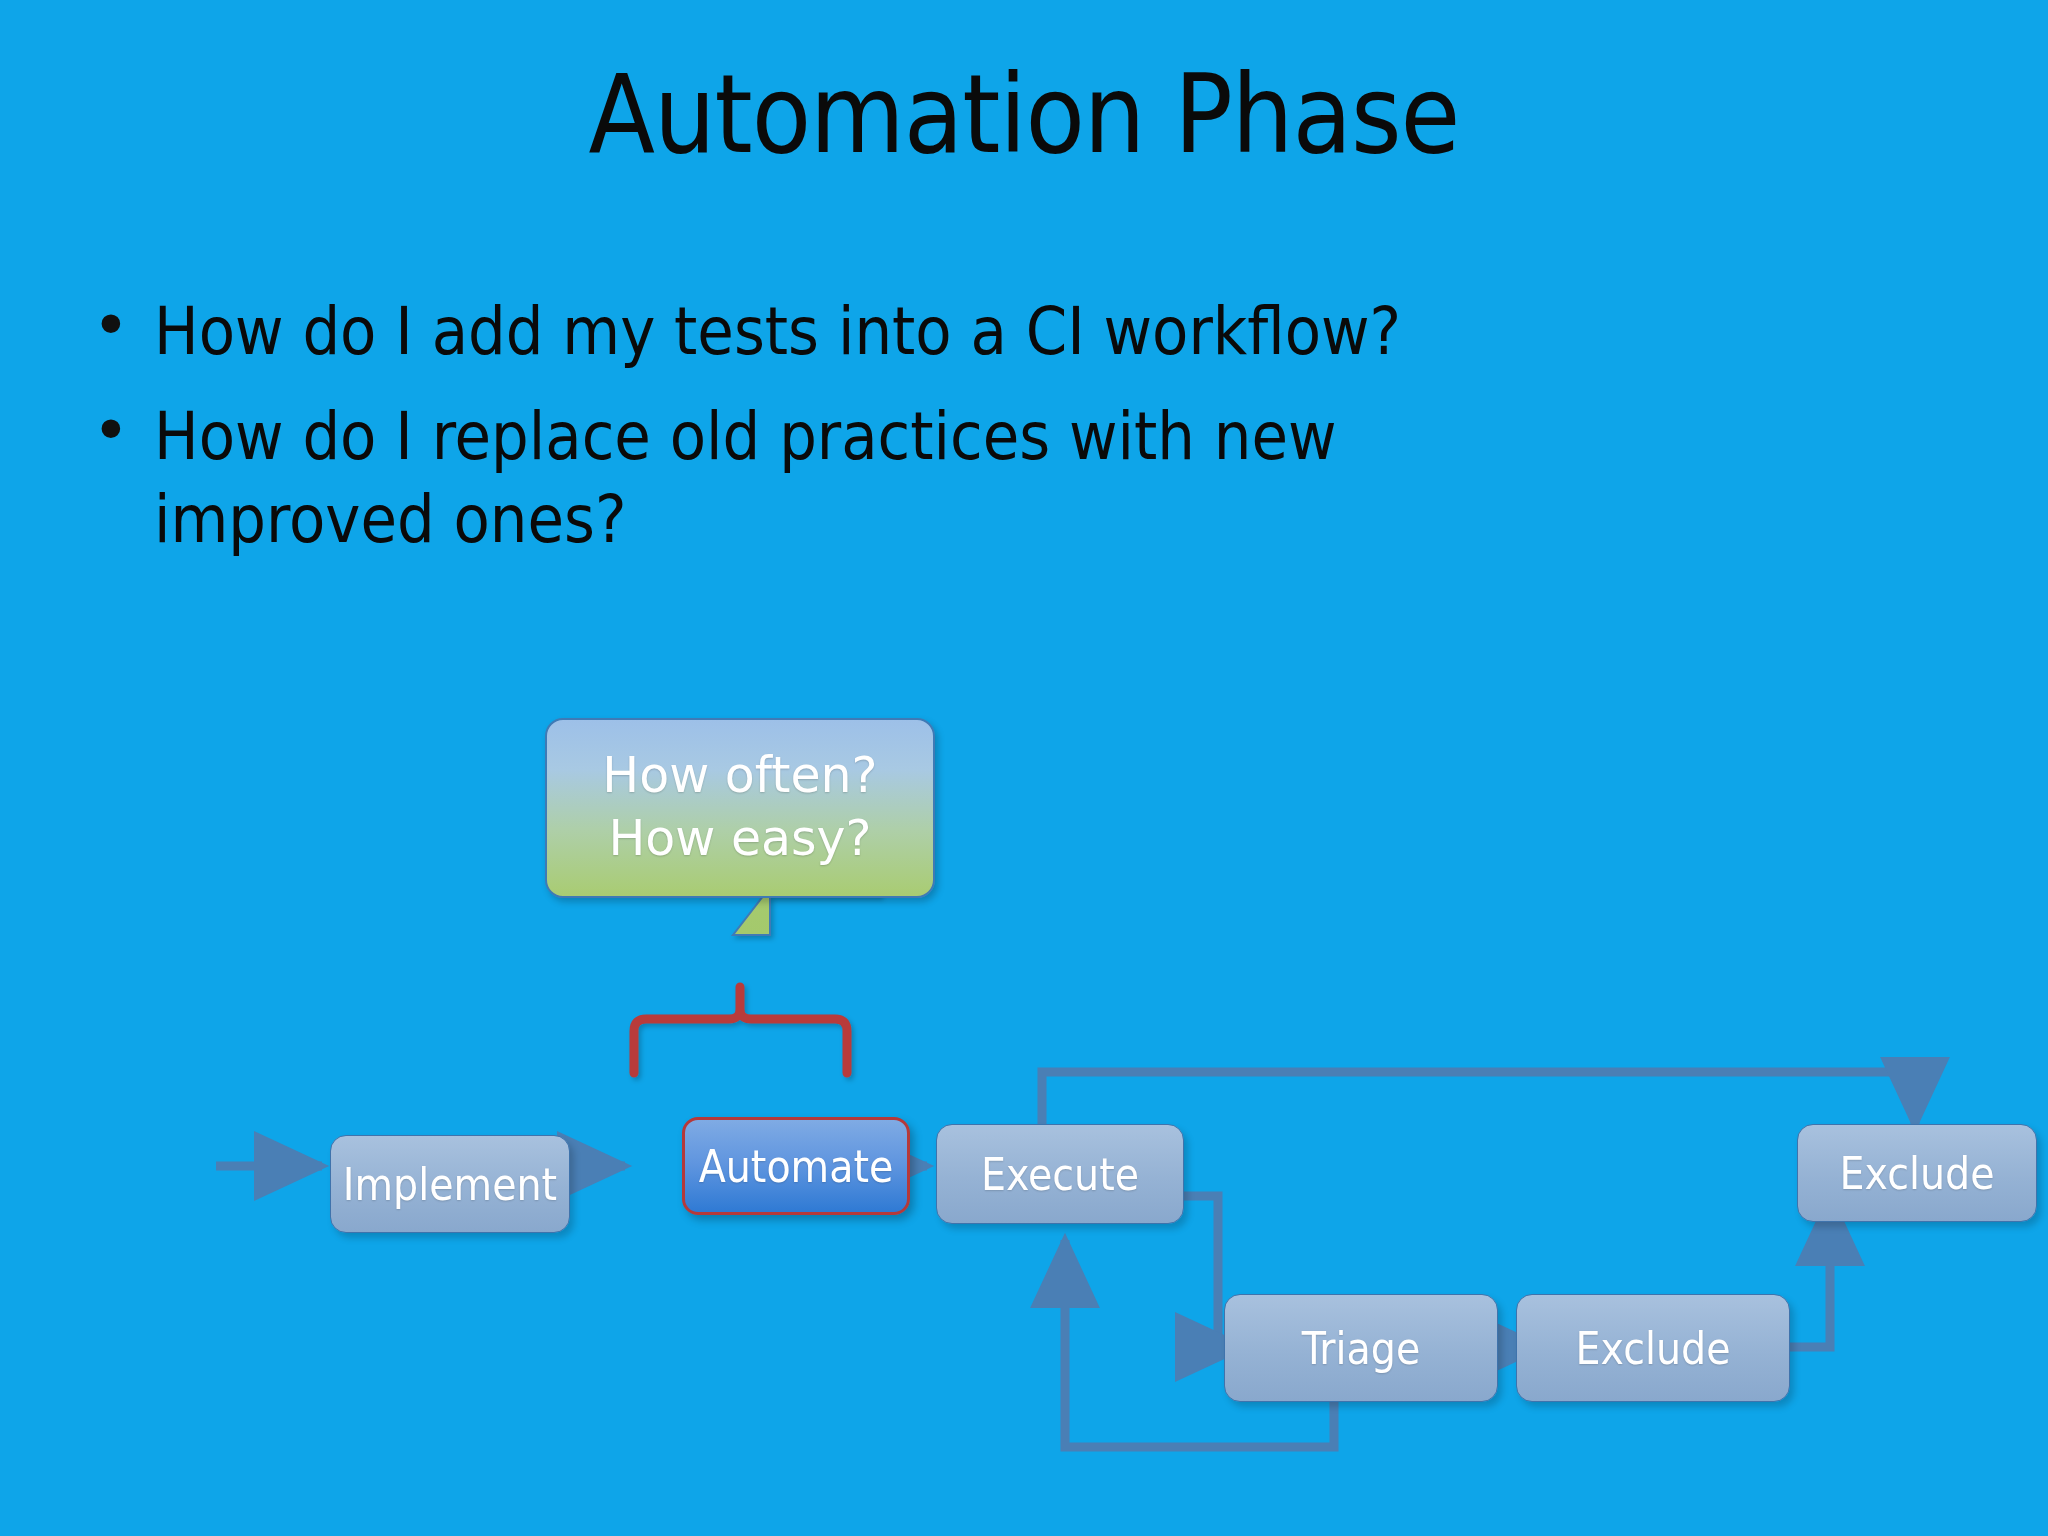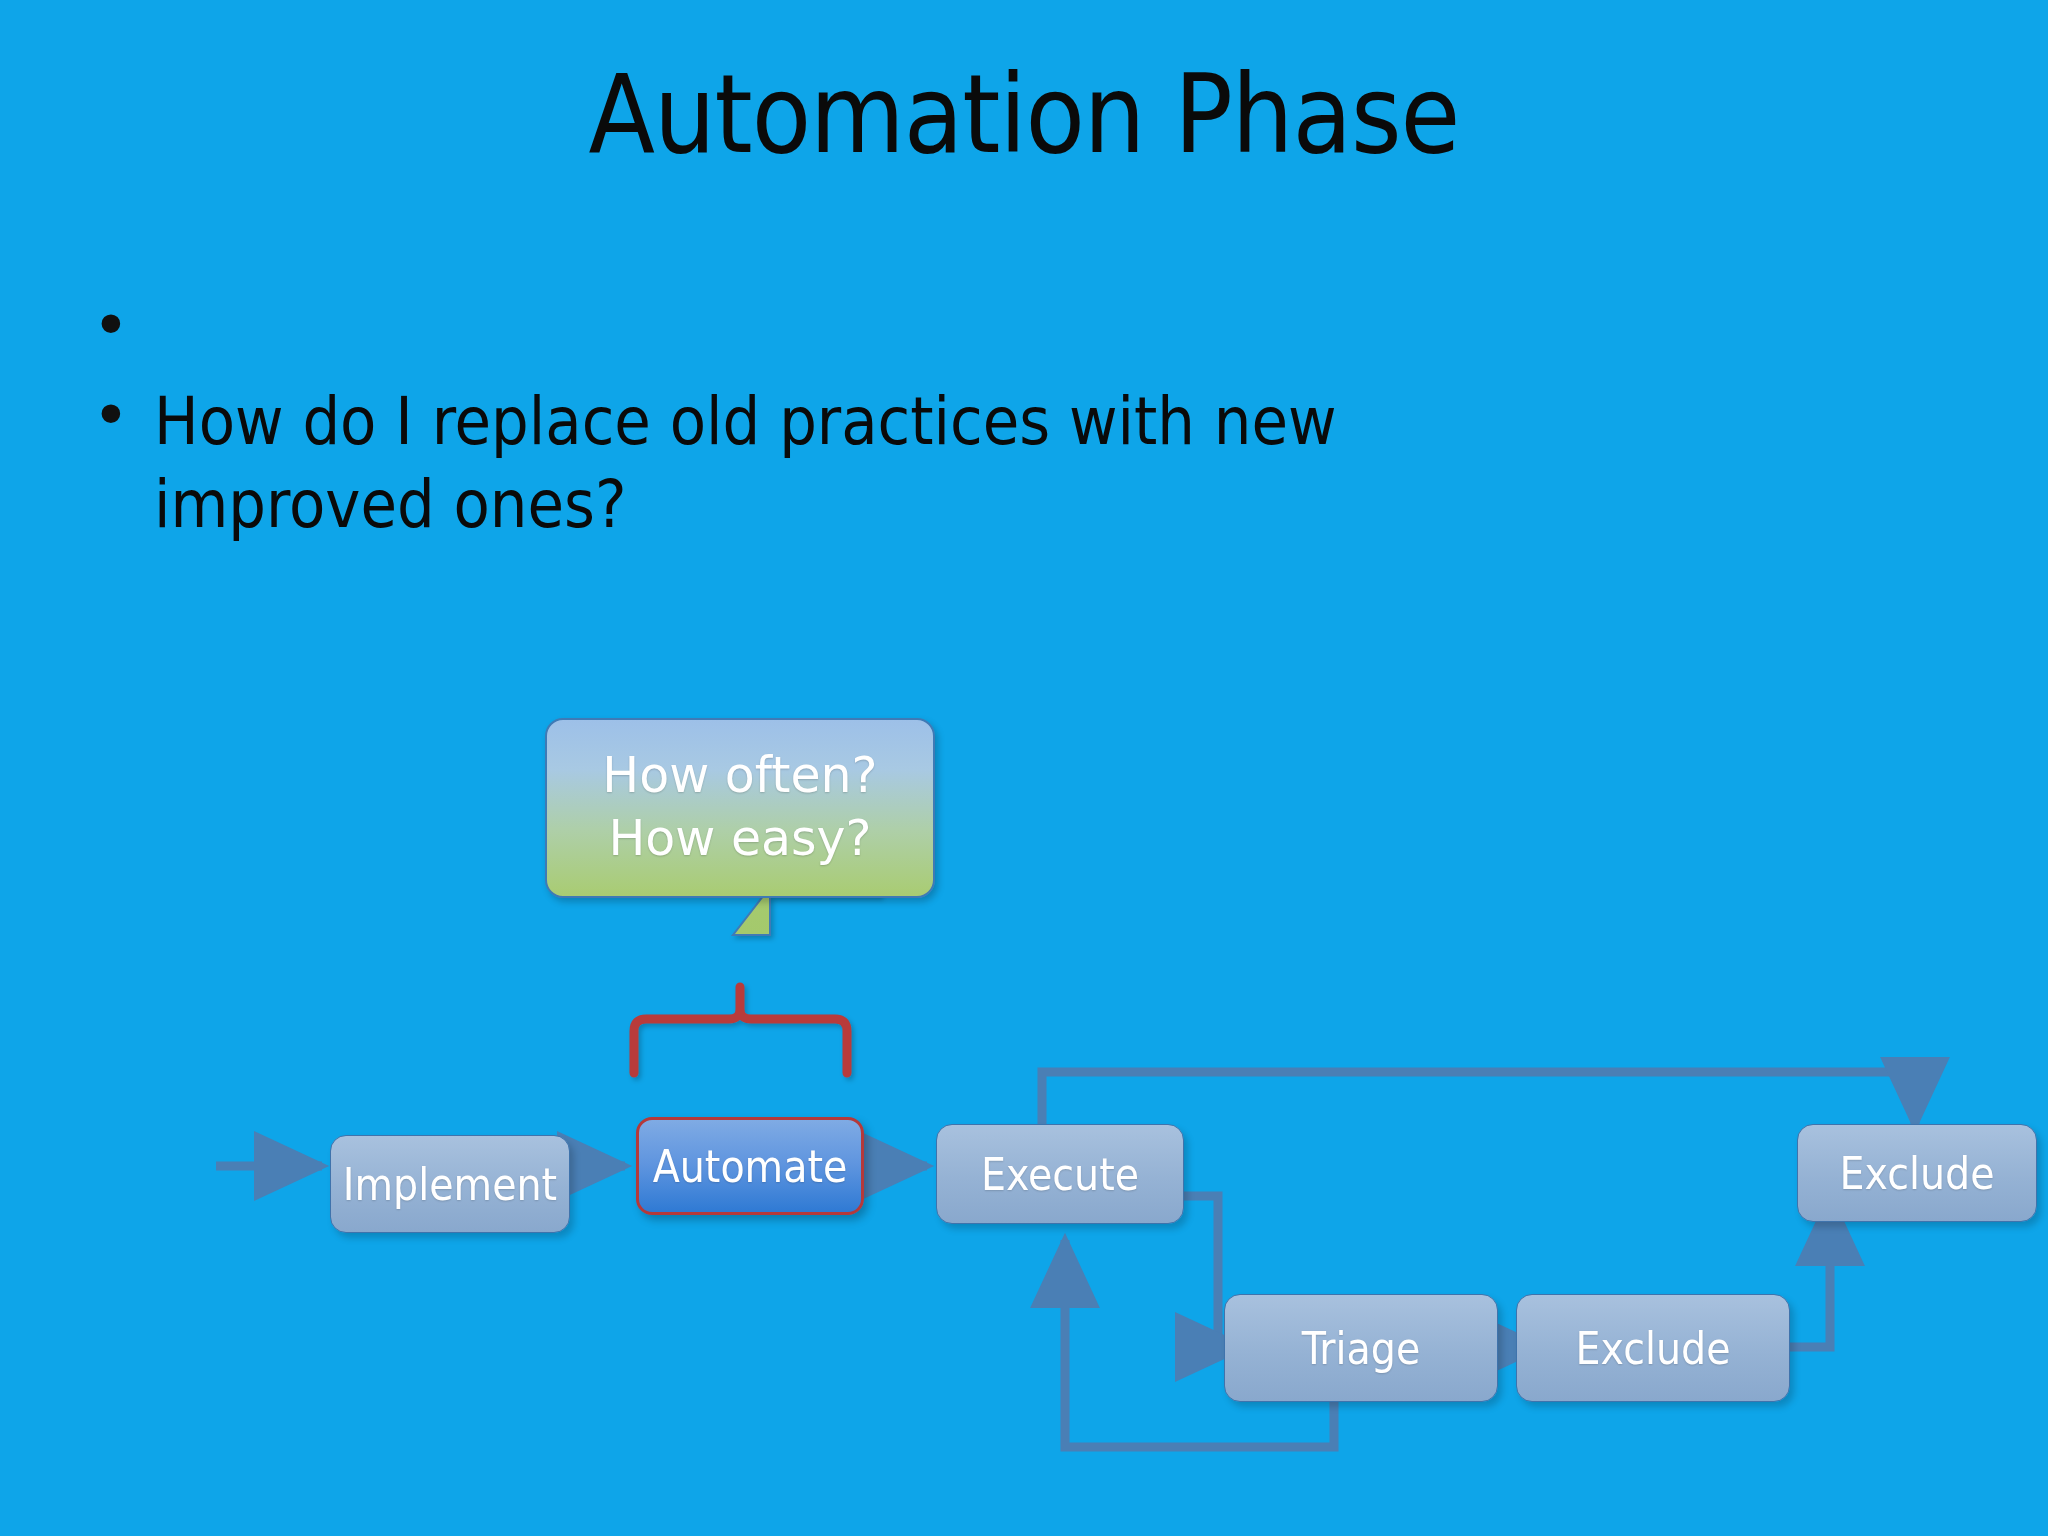--- a/index.html
+++ b/index.html
@@ -103,33 +103,35 @@
     font-size:44px;
     font-family:"DejaVu Sans Condensed","DejaVu Sans","Liberation Sans",sans-serif;
     font-stretch:condensed;
     text-shadow:0 1px 2px rgba(0,0,0,0.16);
     white-space:nowrap;
   }
   .node.highlight{
     border:3px solid #b5393a;
     background:linear-gradient(180deg,#7fabe4 0%,#5f95df 48%,#2f7ad4 100%);
     box-shadow:4px 5px 8px rgba(0,0,0,0.25);
+    margin-left:46px;
   }
 </style>
 </head>
 <body>
 
 <div class="slide">
 
   <div class="title">Automation Phase</div>
 
   <div class="bullets">
 
     <div class="bullet">
       <div class="bullet-dot">•</div>
+      <div class="bullet-text">How do I add my tests into a CI workflow?</div>
     </div>
 
     <div class="bullet">
       <div class="bullet-dot">•</div>
       <div class="bullet-text">How do I replace old practices with new improved ones?</div>
     </div>
 
   </div>
 
   <div class="diagram">

